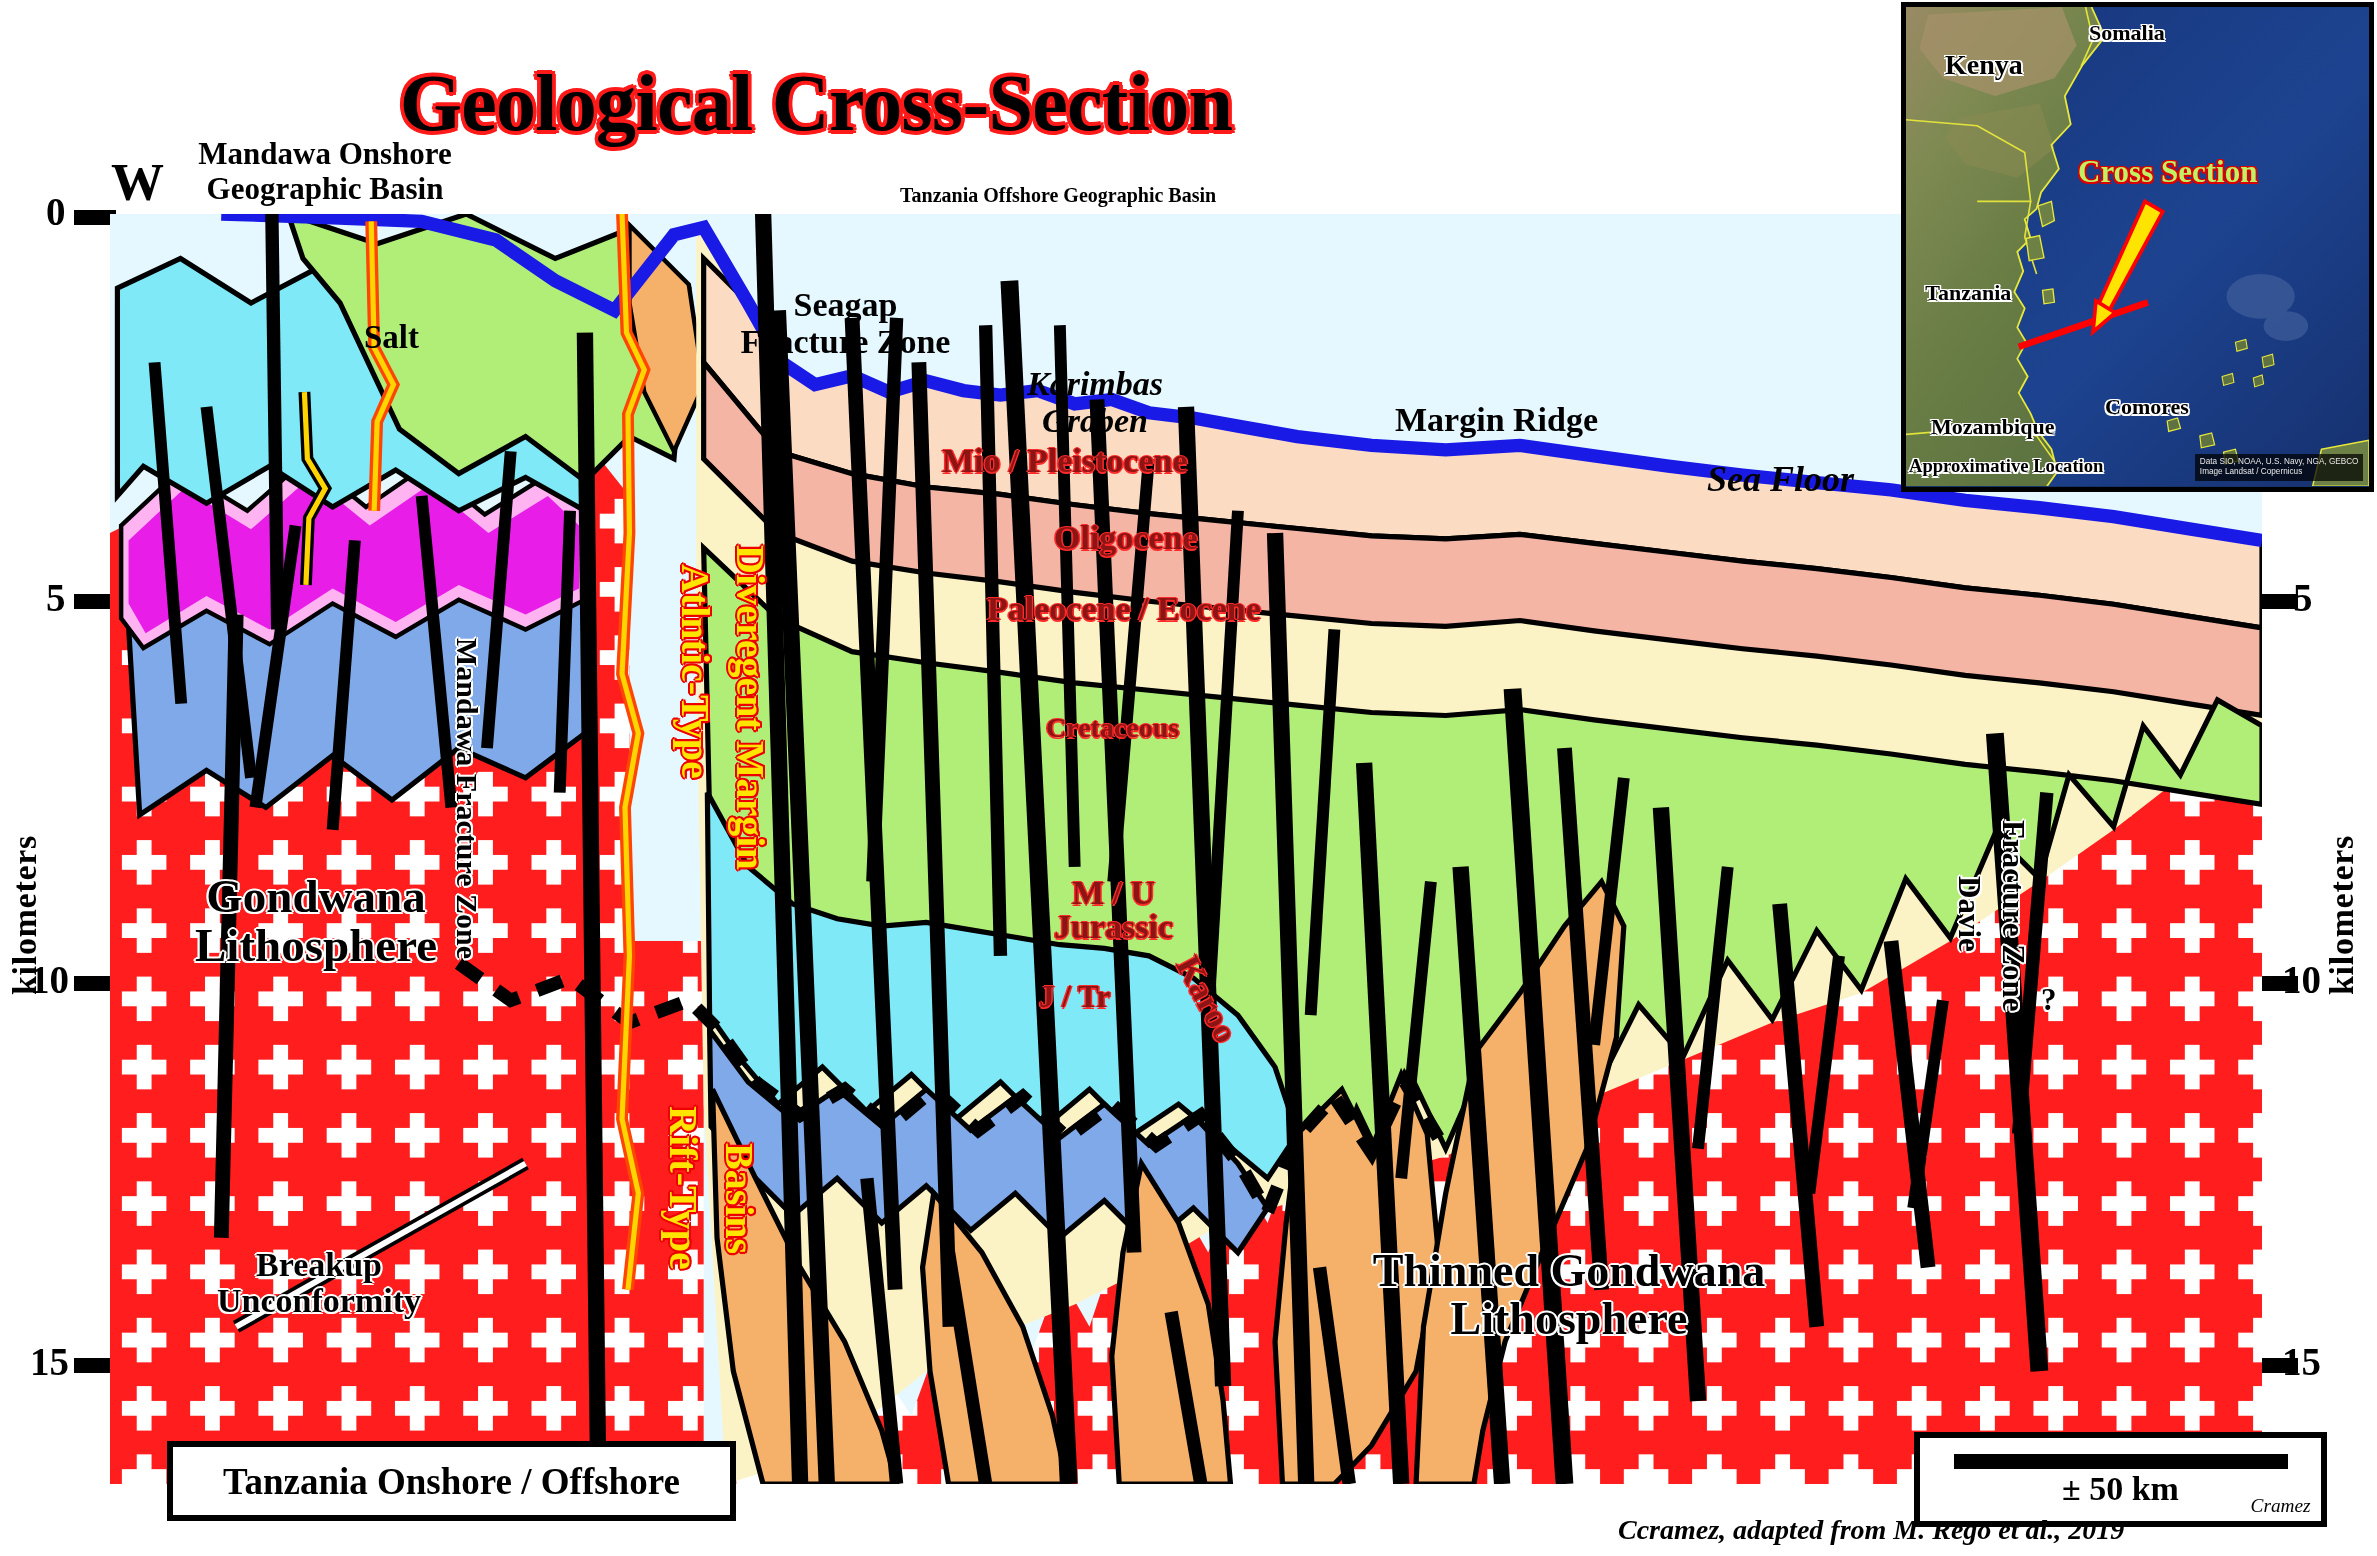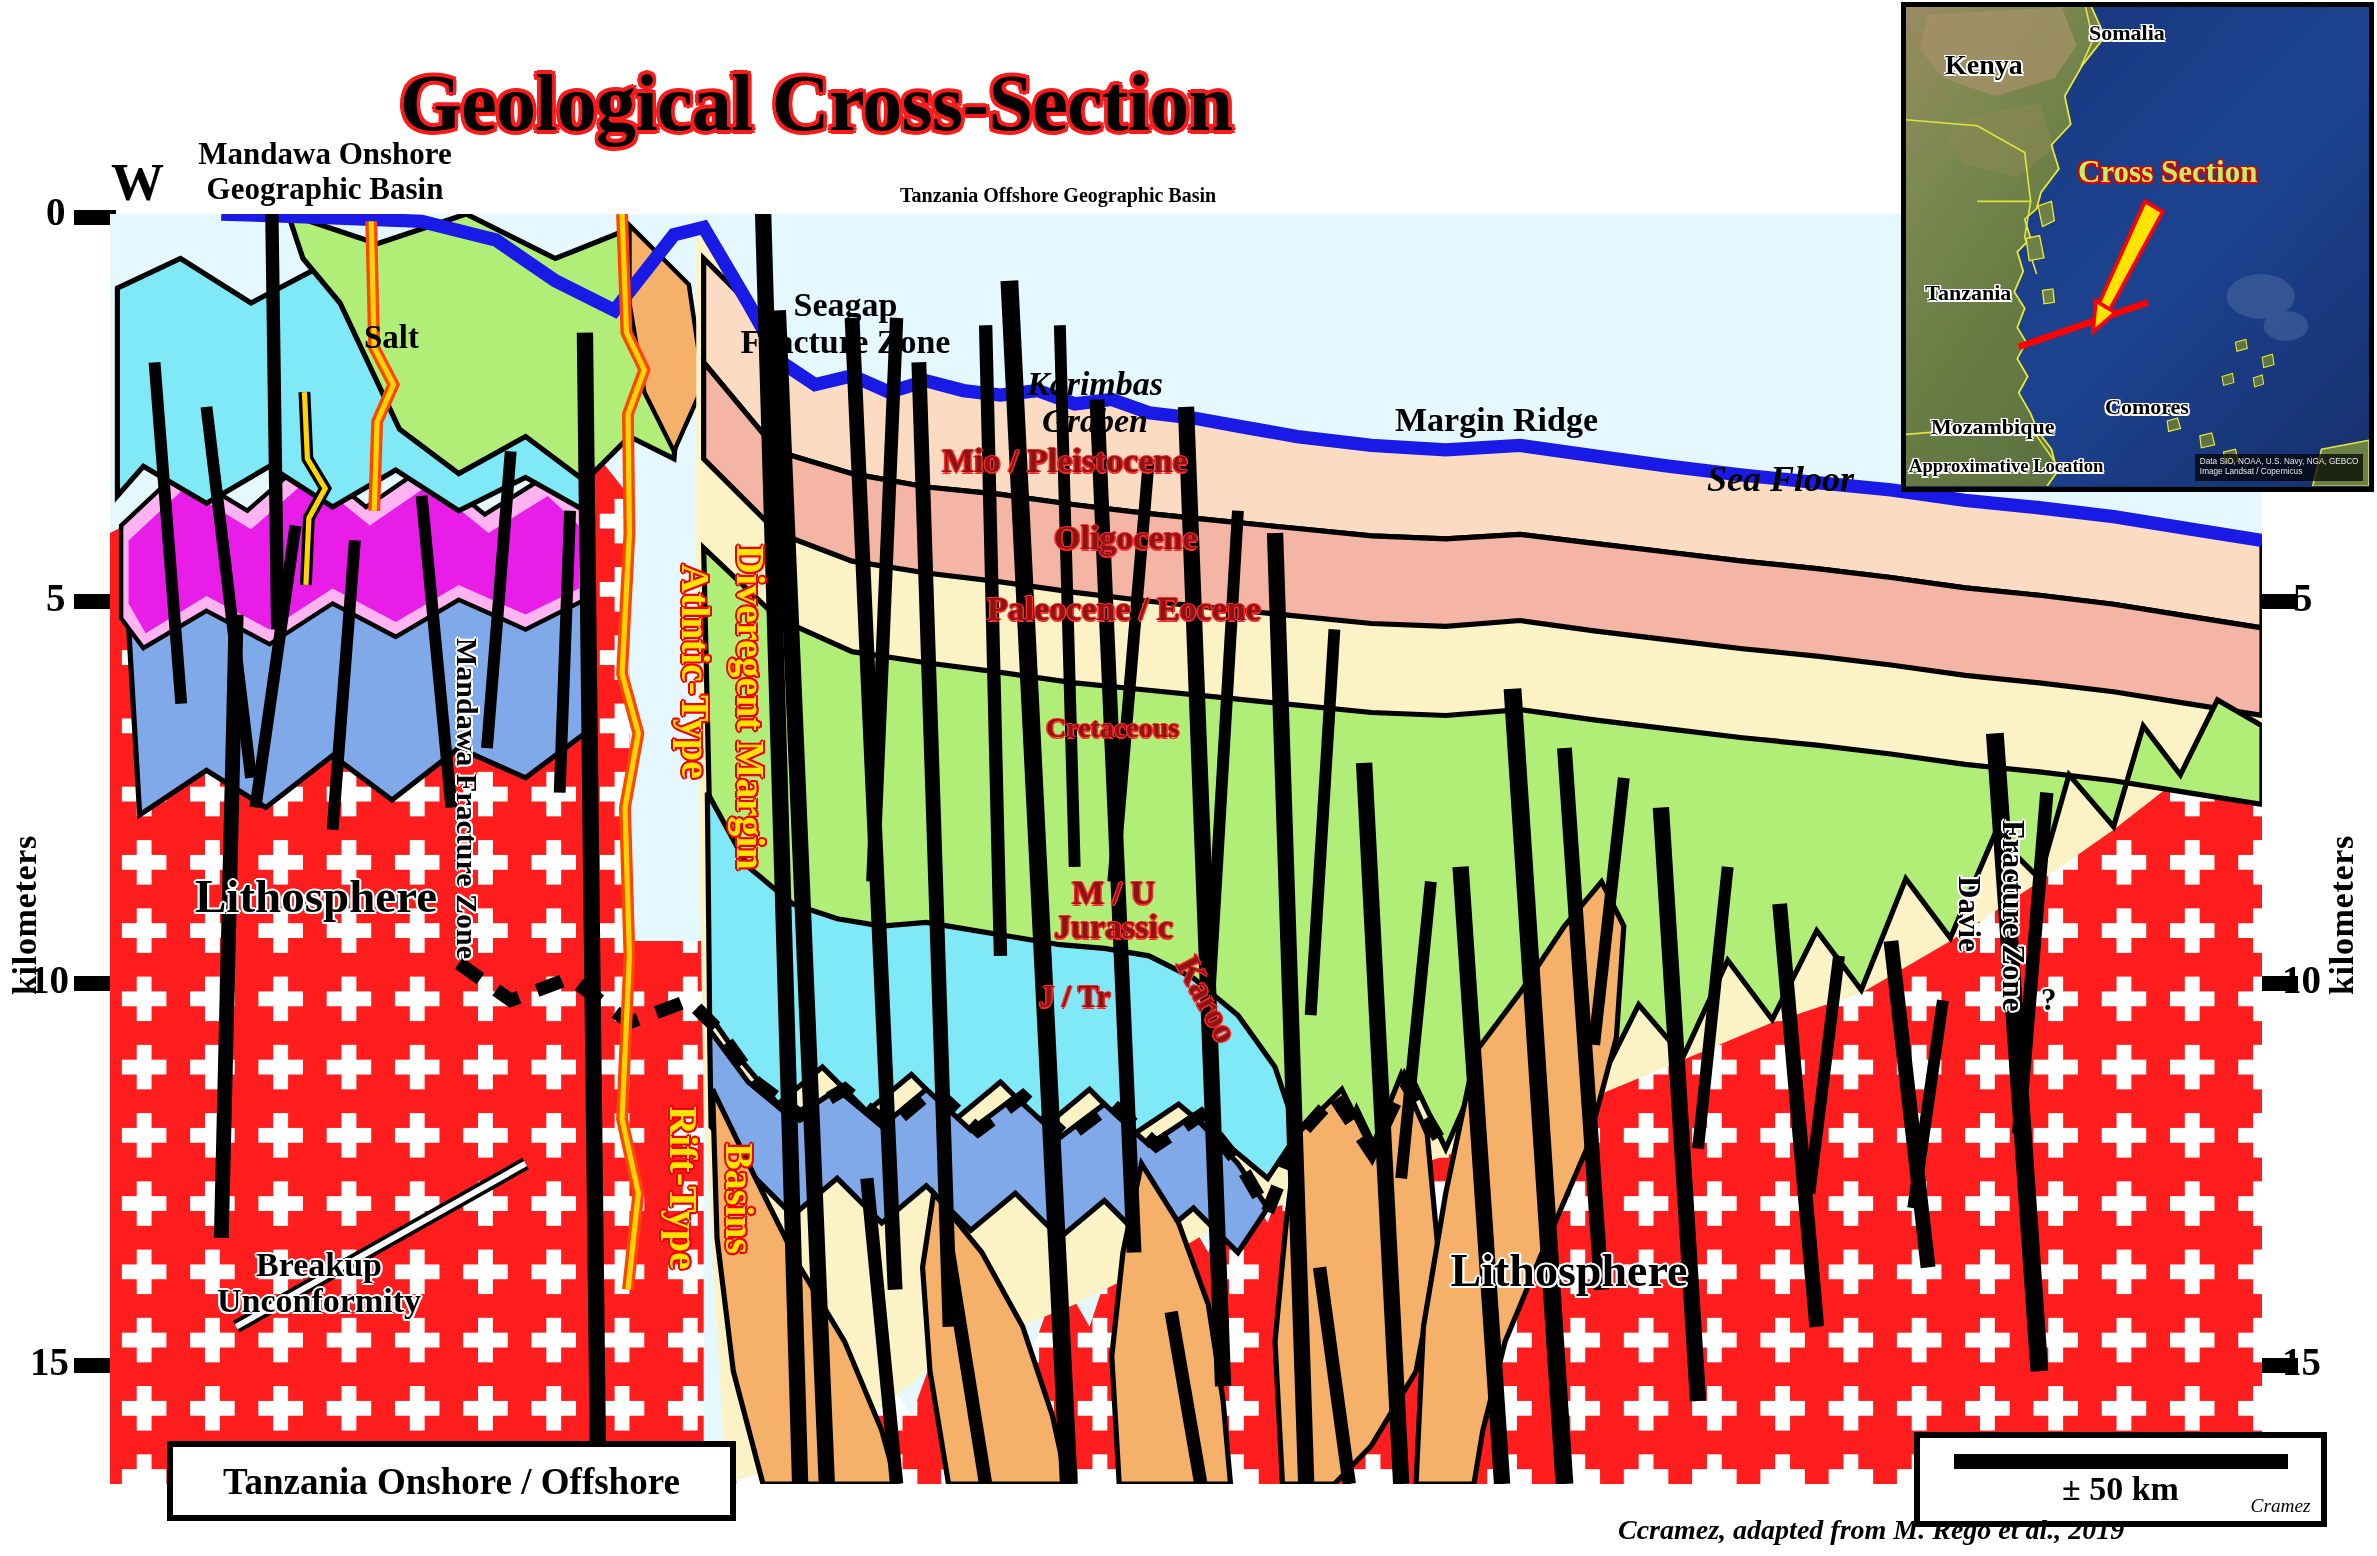--- a/index.html
+++ b/index.html
@@ -333,24 +333,26 @@
 <div class="abs geo-lab" style="left:987px;top:590px;">Paleocene / Eocene</div>
 <div class="abs geo-lab" style="left:1046px;top:712px;font-size:28px;">Cretaceous</div>
 
 <div class="abs geo-lab" style="left:1028px;top:876px;text-align:center;width:171px;white-space:normal;line-height:1.0;">
   <span>M / U Jurassic</span>
 </div>
 <div class="abs geo-lab" style="left:1039px;top:979px;font-size:31px;">J / Tr</div>
 <div class="abs geo-lab" style="left:1202px;top:950px;font-size:34px;transform:rotate(62deg);transform-origin:left top;">Karoo</div>
 
 <div class="abs blk-lab white-halo" style="left:160px;top:872px;width:312px;font-size:47px;line-height:1.05;">
+  <div>Gondwana</div>
   <div>Lithosphere</div>
 </div>
 
 <div class="abs blk-lab white-halo" style="left:1328px;top:1247px;width:482px;font-size:46px;line-height:1.05;">
+  <div>Thinned Gondwana</div>
   <div>Lithosphere</div>
 </div>
 
 <div class="abs blk-lab white-halo" style="left:215px;top:1247px;width:208px;font-size:34px;line-height:1.05;">
   <div>Breakup</div>
   <div>Unconformity</div>
 </div>
 
 <div class="abs blk-lab white-halo" style="left:451px;top:638px;font-size:30px;writing-mode:vertical-rl;transform:rotate(0deg);">Mandawa Fracture Zone</div>
 

